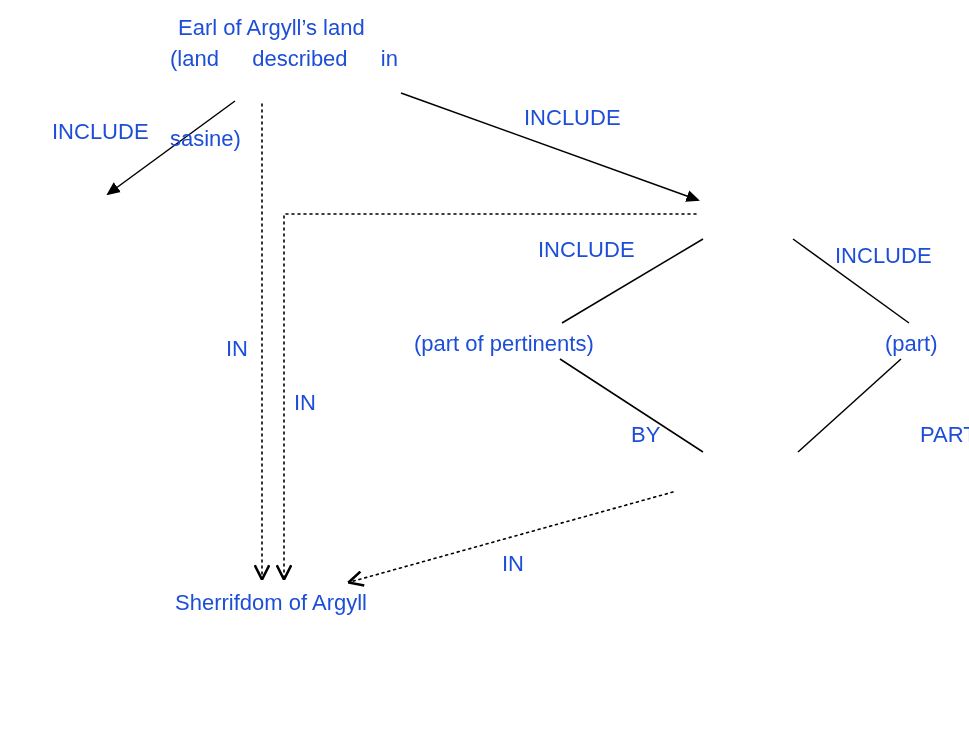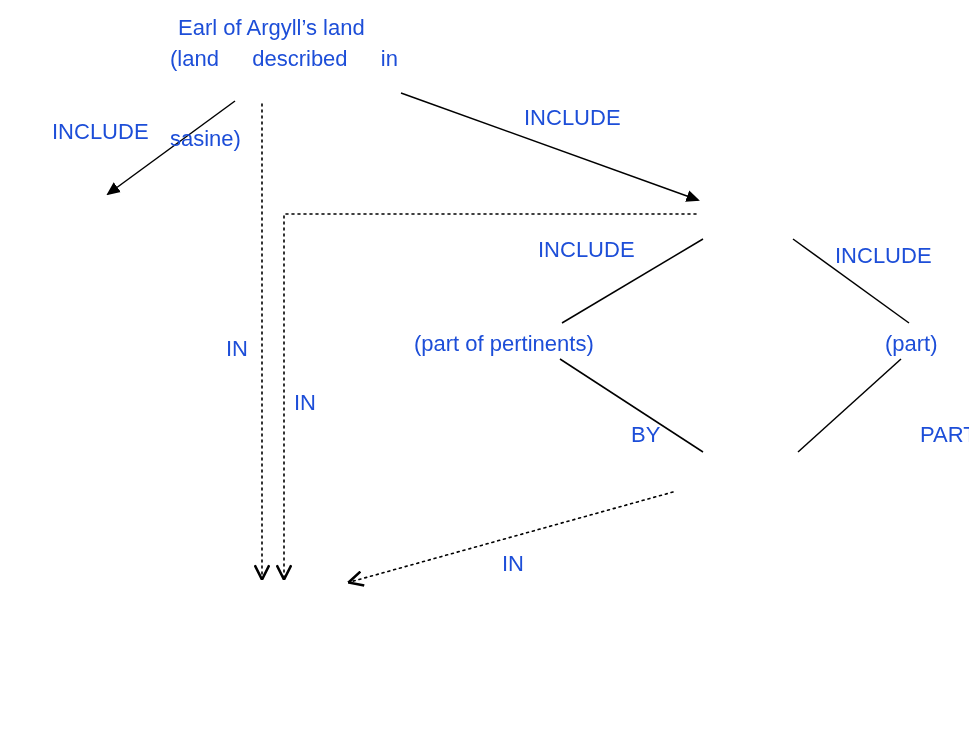--- a/index.html
+++ b/index.html
@@ -93,14 +93,15 @@
 
   <div class="label" style="left:294px; top:388px;">IN</div>
 
   <div class="label" style="left:607px; top:420px;margin-left:24px;">BY</div>
 
   <div class="label" style="left:878px; top:420px;margin-left:42px;">PART OF</div>
 
 
   <div class="label" style="left:502px; top:549px;">IN</div>
 
+  <div class="label" style="left:175px; top:588px;">Sherrifdom of Argyll</div>
 
 </div>
 
 </body></html>

